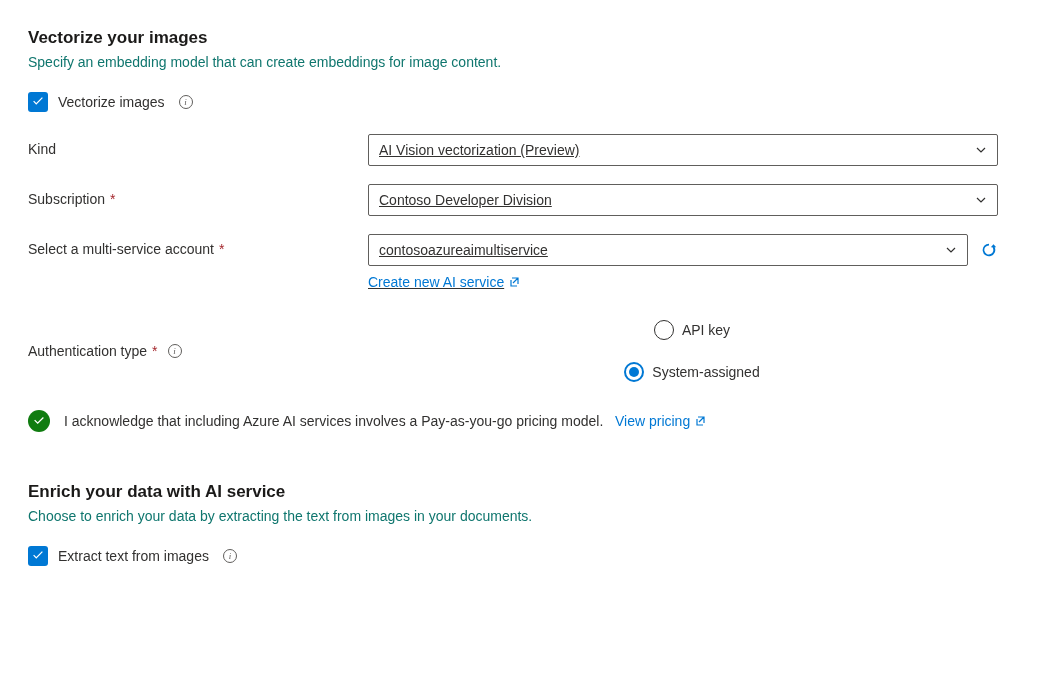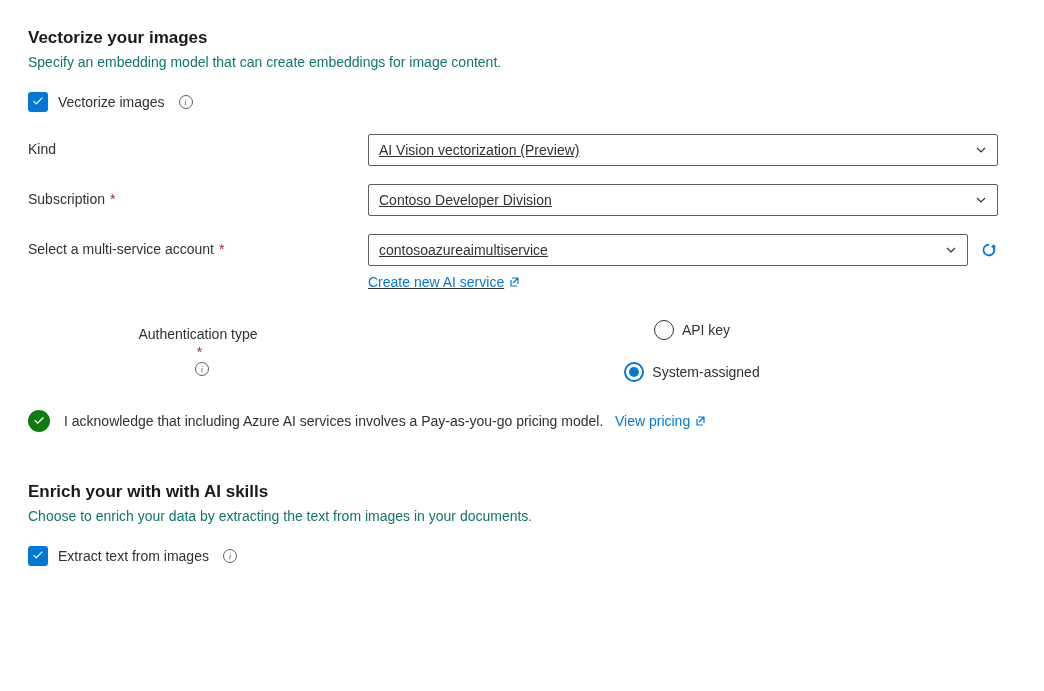--- a/index.html
+++ b/index.html
@@ -165,21 +165,21 @@
       border-radius: 50%;
       display: flex;
       align-items: center;
       justify-content: center;
       flex-shrink: 0;
     }
     .ack-check svg { width: 14px; height: 14px; }
     .ack-text { font-size: 14px; color: #323130; }
     .section2 { margin-top: 10px; }
     .form-row.auth { margin-top: 30px; align-items: center; }
-    .form-row.auth .form-label { padding-top: 0; flex-direction: column; }
+    .form-row.auth .form-label { padding-top: 0; }
     .control-col-width { max-width: 630px; text-decoration: underline; }
   </style>
 </head>
 <body>
 
 <h2>Vectorize your images</h2>
 <p class="subtitle">Specify an embedding model that can create embeddings for image content.</p>
 
 <div class="checkbox-row">
   <div class="checkbox">
@@ -276,21 +276,21 @@
     <a class="link" style="margin-top:0;">
       <span>View pricing</span>
       <svg class="external-icon" viewBox="0 0 12 12">
           <path d="M4 2h6v6M10 2L5 7M3 4v6h6" stroke="#0078d4" stroke-width="1.2" fill="none"></path>
         </svg>
     </a>
   </span>
 </div>
 
 <div class="section2">
-  <h2>Enrich your with with AI skills</h2>
+  <h2>Enrich your data with AI service</h2>
   <p class="subtitle">Choose to enrich your data by extracting the text from images in your documents.</p>
 
   <div class="checkbox-row" style="margin-bottom:16px;">
     <div class="checkbox">
       <svg viewBox="0 0 16 16">
           <path fill="#fff" d="M13.5 3.5 6 11 2.5 7.5l1-1L6 9l6.5-6.5z"></path>
         </svg>
     </div>
     <span class="checkbox-label">Extract text from images</span>
     <span class="info-icon">i</span>

